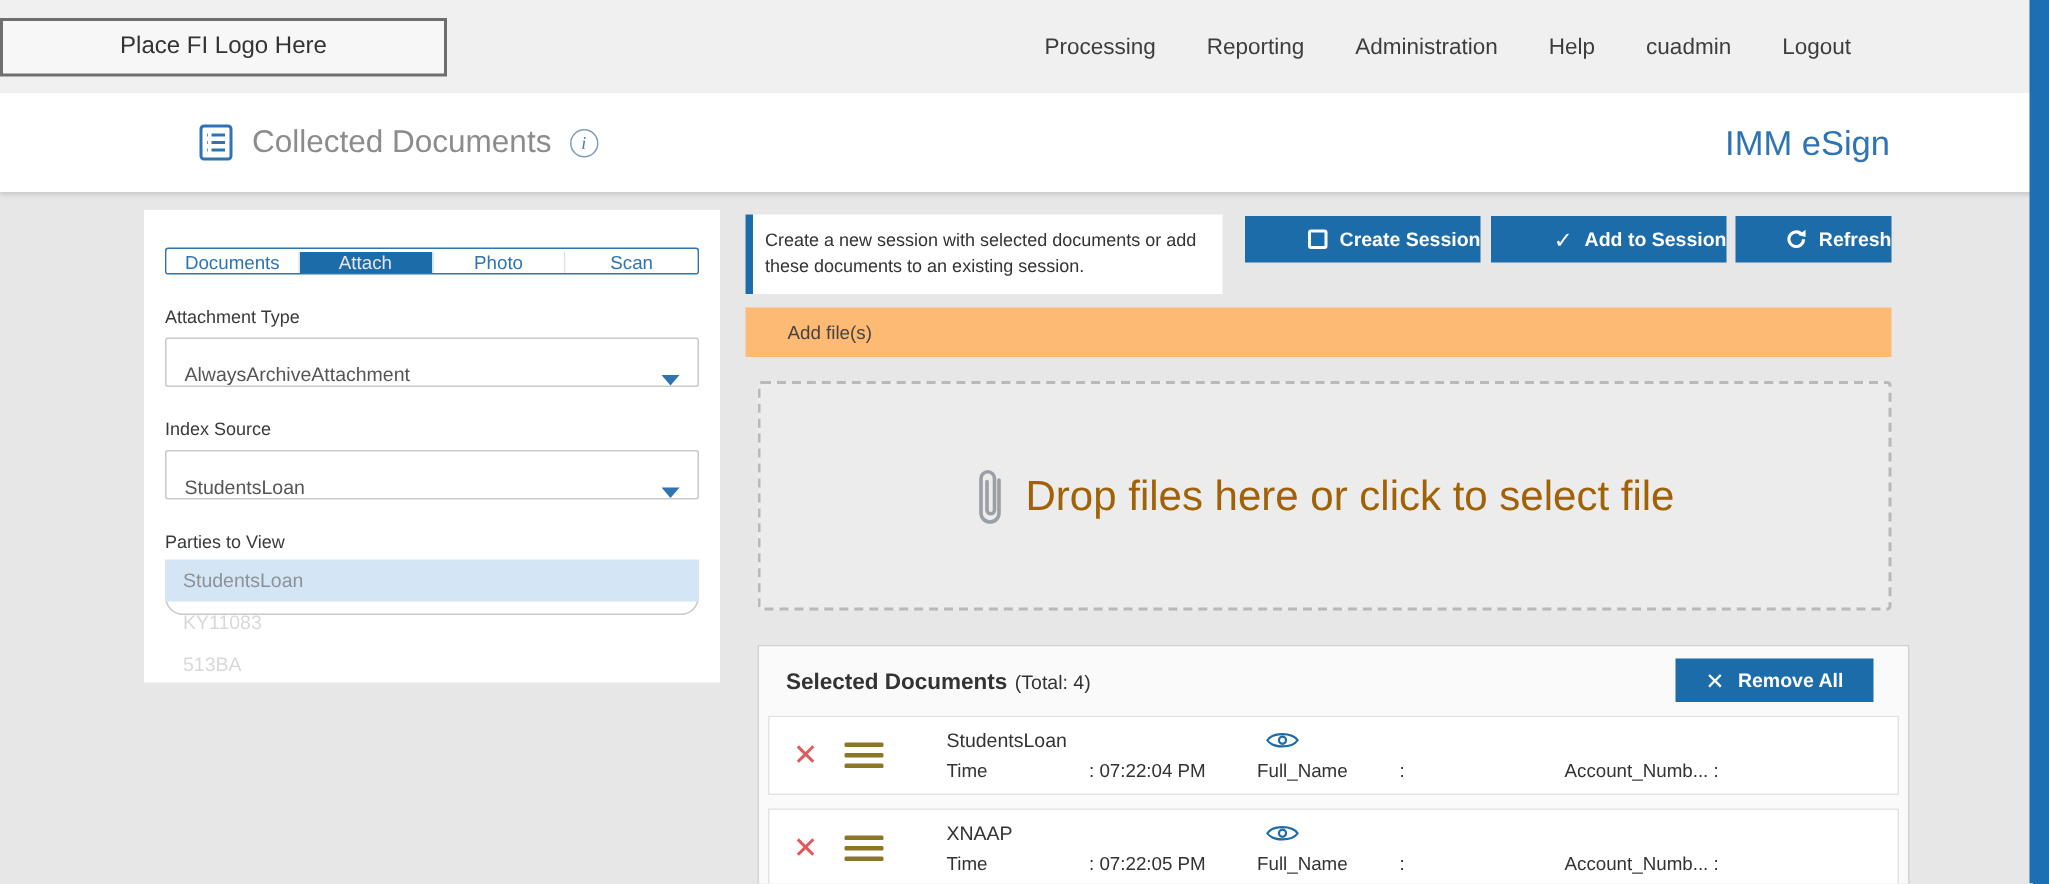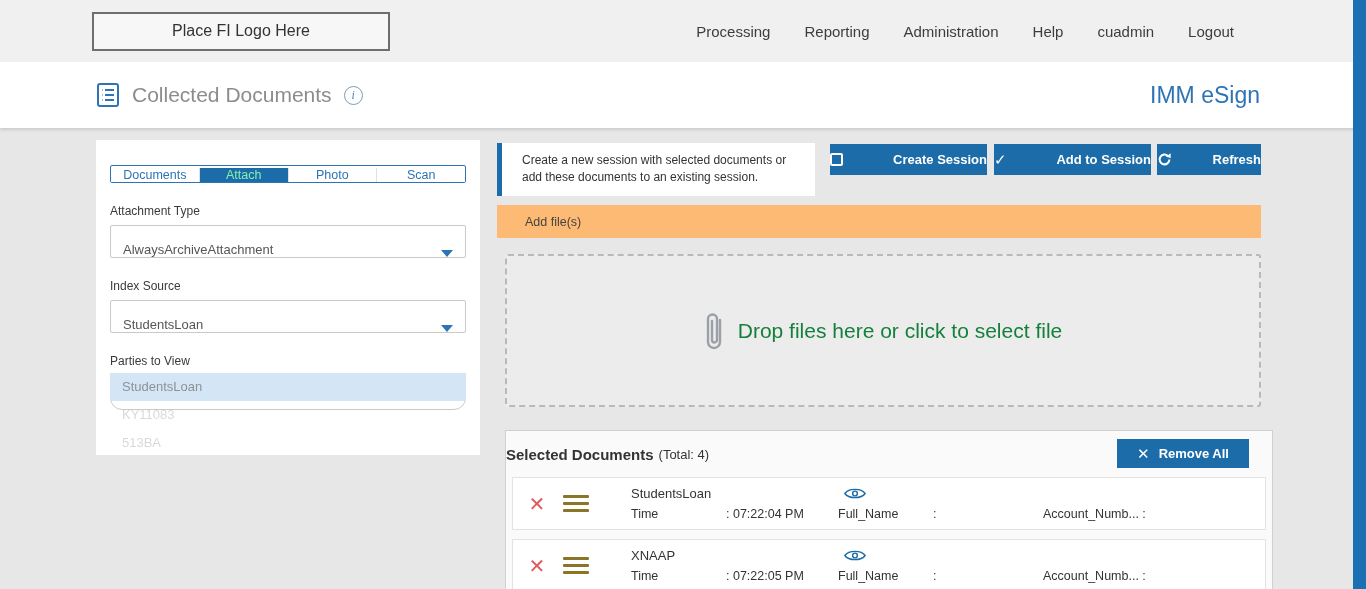--- a/index.html
+++ b/index.html
@@ -9,33 +9,34 @@
     background:#e7e7e7;
     position:relative;
     color:#333;
   }
   
   .topbar {
     position:absolute; top:0; left:0; width:1366px; height:62px;
     background:#f0f0f0; display:flex; align-items:center;
   }
   .logo-box {
-    margin-left:92px; width:298px; height:39px;
+    width:298px; height:39px;
     border:2px solid #6e6e6e; background:#f7f7f7;
     display:flex; align-items:center; justify-content:center;
     font-size:16px; color:#333;
   }
   .topnav { margin-left:auto; margin-right:132px; display:flex; gap:34px; }
   .topnav span { font-size:15px; color:#3d3d3d; cursor:pointer; white-space:nowrap; }
   
   .header2 {
     position:absolute; top:62px; left:0; width:1366px; height:66px;
     background:#ffffff; display:flex; align-items:center;
     box-shadow:0 2px 3px rgba(0,0,0,0.12);
     z-index:2;
+    padding-left:36px;
   }
   .header2 .doc-icon { margin-left:96px; width:24px; height:26px; }
   .page-title { margin-left:12px; font-size:21px; color:#8c8c8c; }
   .info-icon {
     margin-left:12px; width:19px; height:19px; border:1px solid #7d9db8;
     border-radius:50%; color:#4a7fb5; font-size:12px; font-style:italic;
     display:flex; align-items:center; justify-content:center; font-family:"Liberation Serif",serif;
   }
   .brand { margin-left:auto; margin-right:106px; font-size:23px; color:#2e74b5; }
   
@@ -51,21 +52,21 @@
   .tabs {
     margin-top:13px; display:flex; height:18px;
     border:1px solid #2e74b5; border-radius:2px; overflow:hidden;align-items:flex-end;
   }
   .tab {
     flex:1; display:flex; align-items:center; justify-content:center;
     font-size:12.5px; color:#2e74b5; background:#fff; cursor:pointer;
     border-right:1px solid #d8e2ec;
   }
   .tab:last-child { border-right:none; }
-  .tab.active { background:#1b6ca8; color:#86efac; }
+  .tab.active { background:#1b6ca8; color:#e5e5e5; }
   .fld-label { margin-top:21px; font-size:12px; color:#3a3a3a; }
   .selectbox {
     margin-top:7px; height:33px; border:1px solid #c9c9c9; border-radius:2px;
     background:#fff; display:flex; align-items:flex-end; padding:0 12px;
     font-size:13px; color:#555; cursor:pointer;
   }
   .selectbox .chev {
     margin-left:auto; width:0; height:0;
     border-left:6px solid transparent; border-right:6px solid transparent;
     border-top:7px solid #2e74b5;
@@ -76,53 +77,53 @@
     background:#fff;
   }
   .parties-input::placeholder { color:#9a9a9a; }
   .dd-list { position:absolute; left:14px; top:233px; width:356px; z-index:3; }
   .dd-item { height:28px; line-height:28px; padding-left:12px; font-size:13px; color:#8d9297; }
   .dd-item.hl { background:#d4e5f5; color:#8d9297; }
   .dd-item.ghost { opacity:0.28; color:#777; }
   
   .callout {
     position:absolute; left:497px; top:143px; width:318px; height:53px;
-    background:#fff; border-left:5px solid #1b6ca8; padding:9px 20px;
+    background:#fff; border-left:5px solid #1b6ca8; padding:9px 8px;
     font-size:12px; color:#333; line-height:1.45;
   }
   
   .btn {
     position:absolute; top:144px; height:31px; background:#1b6ca8; color:#fff;
-    border:none; display:flex; align-items:center; justify-content:space-between; gap:8px;
+    border:none; display:flex; align-items:center; justify-content:flex-end; gap:8px;
     font-size:13px; font-weight:bold; font-family:"Liberation Sans",sans-serif; cursor:pointer;
   }
   .btn-create { left:830px; width:157px; }
   .btn-add { left:994px; width:157px; }
   .btn-refresh { left:1157px; width:104px; }
   .sq-icon { width:13px; height:13px; border:2px solid #fff; border-radius:2px; }
   .check-glyph { font-size:15px; font-weight:normal; }
   
   .addfiles {
     position:absolute; left:497px; top:205px; width:764px; height:33px;
     background:#fdba74; display:flex; align-items:center; padding-left:28px;
     font-size:12.5px; color:#444;
   }
   
   .dropzone {
     position:absolute; left:505px; top:254px; width:756px; height:153px;
     border:2px dashed #b9b9b9; border-radius:3px; background:#ececec;
     display:flex; align-items:center; justify-content:center; gap:14px; cursor:pointer;
   }
-  .dropzone .dz-text { font-size:21px; color:#15803d; }
+  .dropzone .dz-text { font-size:28px; color:#a16207; }
   
   .panel {
     position:absolute; left:505px; top:430px; width:768px; height:200px;
     background:#fafafa; border:1px solid #d0d0d0;
   }
-  .panel-head { position:relative; height:46px; display:flex; align-items:center; background:#fafafa; }
+  .panel-head { position:relative; height:46px; display:flex; align-items:center; padding-left:18px; background:#fafafa; }
   .panel-title { font-size:15px; font-weight:600; color:#333; }
   .panel-total { font-size:13px; color:#333; margin-left:5px; font-weight:normal; }
   .btn-removeall {
     position:absolute; top:8px; right:23px; width:132px; height:29px;
     background:#1b6ca8; color:#fff; border:none; display:flex; align-items:center;
     justify-content:center; gap:9px; font-size:13px; font-weight:bold;
     font-family:"Liberation Sans",sans-serif; cursor:pointer;
   }
   .x-glyph { font-size:15px; font-weight:normal; }
   .doc-row {

